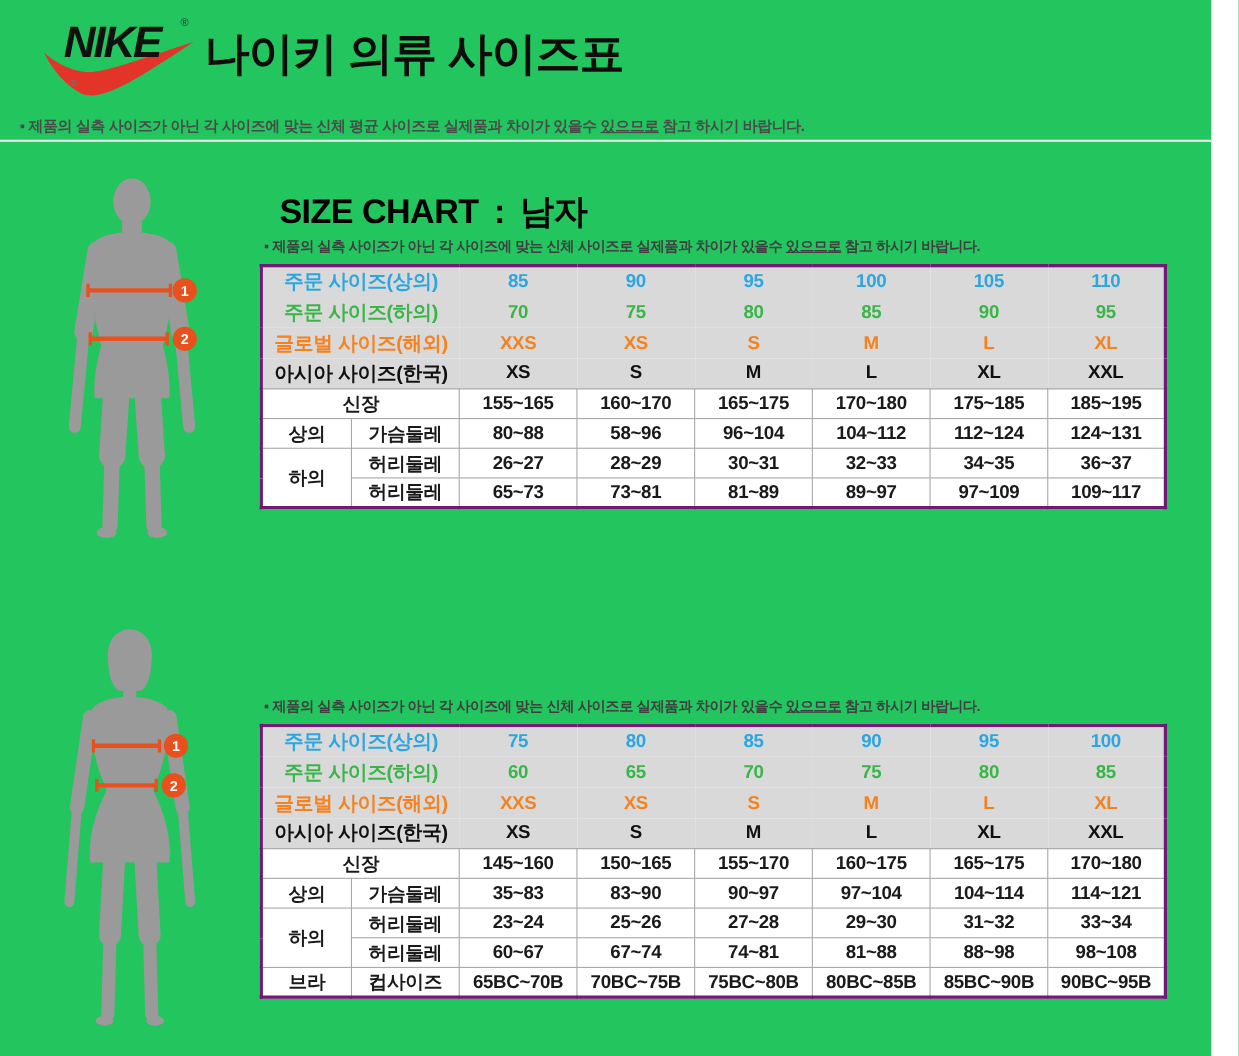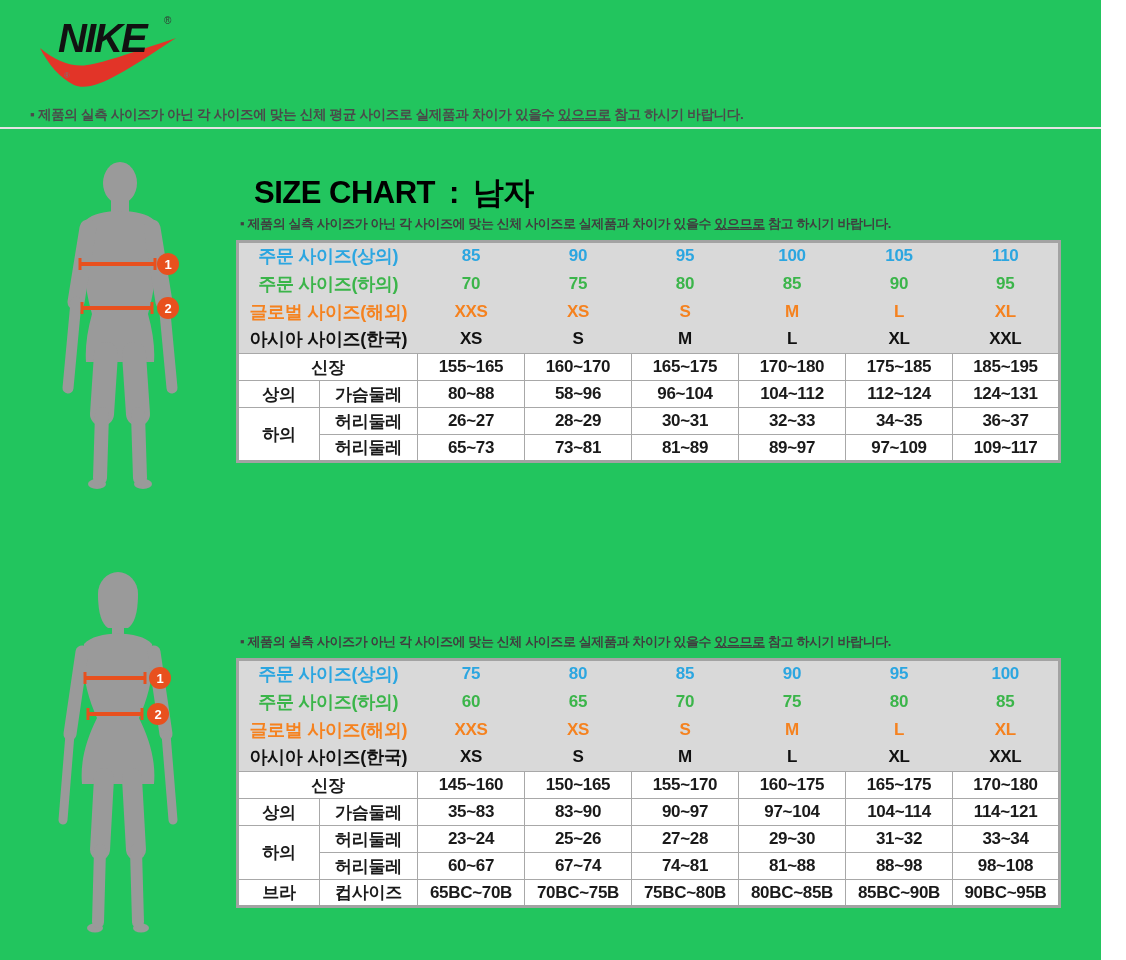--- a/index.html
+++ b/index.html
@@ -3,37 +3,37 @@
 <meta charset="utf-8">
 <style>
   * { margin:0; padding:0; box-sizing:border-box; }
   body { background:#fff; font-family:"Liberation Sans","DejaVu Sans",sans-serif; }
   .page { position:relative; width:1101px; height:960px; background:#22c55e; overflow:hidden;text-decoration:underline; }
 
   .logo { position:absolute; left:30px; top:8px; width:150px; height:92px; }
 
   .main-title { position:absolute; left:186px; top:22px; font-size:41px; font-weight:800; color:#0d0d0d; letter-spacing:-1px; }
 
-  .top-note { position:absolute; left:30px; top:106px; font-size:13.5px; font-weight:bold; color:#4a4a4a; letter-spacing:-0.3px; }
+  .top-note { position:absolute; left:18px; top:106px; font-size:13.5px; font-weight:bold; color:#4a4a4a; letter-spacing:-0.3px; }
   .top-note .ul, .sec-note .ul { text-decoration:underline; }
   .divider { position:absolute; left:0; top:127px; width:1126px; border-top:2px solid #e4e4e4; }
 
   .figure-men { position:absolute; left:38px; top:162px; }
   .figure-women { position:absolute; left:28px; top:572px; }
 
   .sec-head { position:absolute; font-size:31px; font-weight:800; color:#000; letter-spacing:-0.5px; }
   .sec-head .sep { margin:0 14px; }
   .sec-head-men { left:238px; top:172px;margin-left:16px; }
   .sec-head-women { left:238px; top:590px; }
 
   .sec-note { position:absolute; font-size:13px; font-weight:bold; color:#3f3f3f; letter-spacing:-0.4px; }
   .sec-note-men { left:240px; top:215px; }
   .sec-note-women { left:240px; top:633px; }
 
-  .size-table { position:absolute; left:236px; border-collapse:collapse; border:3px solid #a3a3a3; background:#fff; table-layout:fixed; width:824px; }
+  .size-table { position:absolute; left:236px; border-collapse:collapse; border:3px solid #701a75; background:#fff; table-layout:fixed; width:824px; }
   .table-men { top:240px; }
   .table-women { top:658px; }
   .size-table td { text-align:center; vertical-align:middle; font-weight:bold; font-size:17px; color:#1a1a1a; border:1px solid #a8a8a8; height:27px; padding:0; letter-spacing:-0.3px; }
   .size-table tr.hrow td { background:#d9d9d9; border:0 none; height:28px; font-size:17px; }
   .size-table tr.hrow td.hlbl { font-size:18px; }
   tr.c-blue td   { color:#2ca6e0; }
   tr.c-green td  { color:#3bb54a; }
   tr.c-orange td { color:#f5821f;margin-top:32px; }
   tr.c-black td  { color:#111111; }
   .size-table td.grp, .size-table td.lbl2, .size-table td.lblc { font-size:17px; }
@@ -43,20 +43,21 @@
 
 <div class="page">
 
   <svg class="logo" viewBox="0 0 150 92">
     <path fill="#E23428" d="M10 40 C18 56 30 70 44 77 C62 85 92 66 146 30 C98 46 70 56 54 57.5 C40 58.5 24 52 10 40 Z"></path>
     <text x="28" y="44" font-size="40" font-weight="bold" font-style="italic" letter-spacing="-2" fill="#111">NIKE</text>
     <text x="134" y="16" font-size="10" fill="#333">®</text>
     <text x="34" y="70" font-size="8" fill="#777">®</text>
   </svg>
 
+  <div class="main-title">나이키 의류 사이즈표</div>
 
   <div class="top-note">
     <span>▪</span>
     <span>제품의 실측 사이즈가 아닌 각 사이즈에 맞는 신체 평균 사이즈로 실제품과 차이가 있을수 </span><span class="ul">있으므로</span><span> 참고 하시기 바랍니다.</span>
   </div>
   <div class="divider"></div>
 
   <svg class="figure-men" width="165" height="330" viewBox="0 0 165 330">
     <g fill="#9A9A9A">
       <ellipse cx="82" cy="21" rx="17" ry="21"></ellipse>

